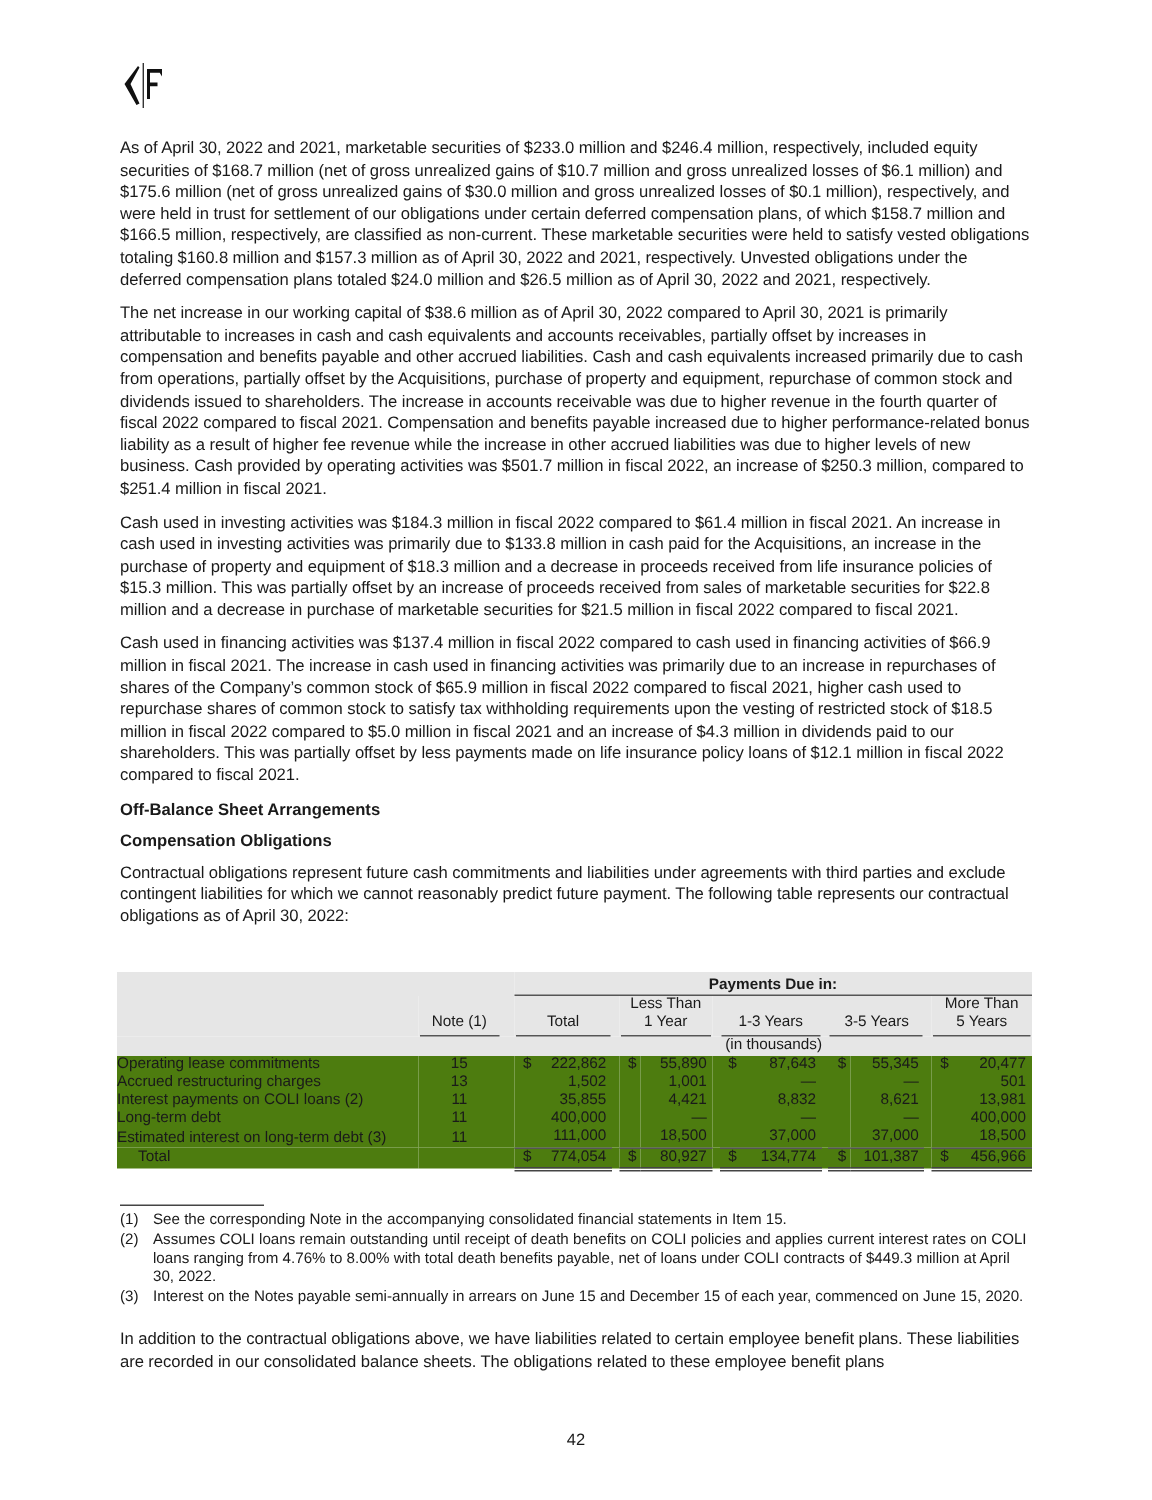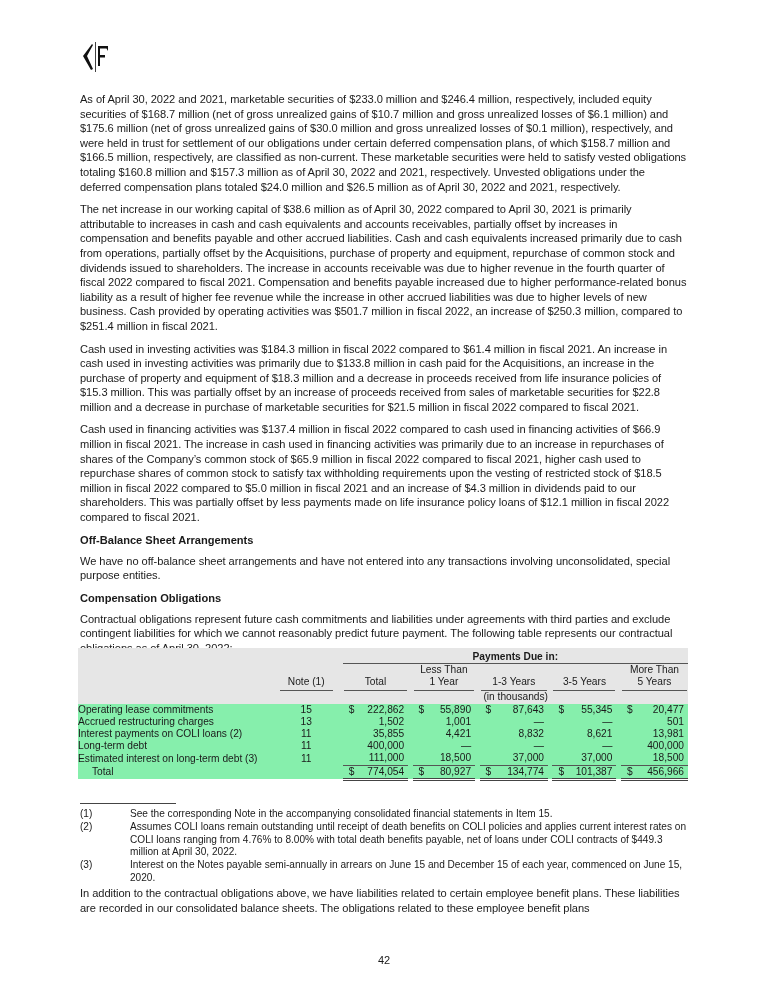--- a/index.html
+++ b/index.html
@@ -13,58 +13,57 @@
     margin: 0 0 8px 0; font-size: 11.1px; line-height: 14.6px; letter-spacing: -0.05px;
   }
   h3.section {
     margin: 0 0 7px 0; font-size: 11.1px; line-height: 14px; font-weight: bold;
   }
   
   .tbl-wrap { position: absolute; left: 78px; top: 648px; width: 610px; }
   table.oblig { border-collapse: collapse; width: 610px; font-size: 10.2px; line-height: 12.2px; }
   table.oblig td, table.oblig th { padding: 0; font-weight: normal; }
   .hdr-band { background: #e6e6e6; }
-  .body-band { background: #86efac; }
+  .body-band { background: #4d7c0f; }
   th.colhead { font-weight: bold; text-align: center; vertical-align: bottom; }
   th.colhead span.u { display: inline-block; border-bottom: 1px solid #555; padding: 0 4px 1px 4px; width: calc(100% - 10px); }
   .payments-due { font-weight: bold; text-align: center; border-bottom: 1px solid #555; }
   .units { text-align: right; font-weight: bold; }
   td.label { text-align: left; padding-left: 2px; white-space: nowrap; }
   td.label.total { padding-left: 14px; }
   td.note { text-align: center; }
   td.cur { width: 10px; text-align: left; padding-left: 6px !important; }
   td.num { text-align: right; padding-right: 4px !important; }
   tr.total-row td.num, tr.total-row td.cur { border-bottom: 3px double #444; }
   tr.pre-total td.num, tr.pre-total td.cur { border-bottom: 1px solid #555; }
   .footnote-rule { position: absolute; left: 80px; top: 803px; width: 96px; border-top: 1px solid #444; }
   .footnotes { position: absolute; left: 80px; top: 808px; width: 610px; font-size: 10.1px; line-height: 12.8px; }
   .fn { display: flex; margin: 0; }
   .fn .mk { width: 22px; flex: 0 0 22px; }
-  .fn .tx { flex: 1; margin-left: 28px; }
+  .fn .tx { flex: 1; }
   .closing { position: absolute; left: 80px; top: 886px; width: 608px; }
   .page-num { position: absolute; left: 0; width: 768px; top: 954px; text-align: center; font-size: 11px; }
 </style>
 </head>
 <body>
 
 <div class="logo">
   <svg width="40" height="34" viewBox="0 0 40 34">
     <polygon points="12,4 3,16 11,30 13,29 7,16 13,5" fill="#111"></polygon>
     <line x1="15.5" y1="2" x2="15.5" y2="32" stroke="#111" stroke-width="0.8"></line>
     <path d="M18 6 L28 6 L28 11 L26.5 8.5 L20 8.5 L20 15 L25 15 L25 17.5 L20 17.5 L20 26 L18 26 Z" fill="#111"></path>
   </svg>
 </div>
 
 <div class="content">
   <p class="para">As of April 30, 2022 and 2021, marketable securities of $233.0 million and $246.4 million, respectively, included equity securities of $168.7 million (net of gross unrealized gains of $10.7 million and gross unrealized losses of $6.1 million) and $175.6 million (net of gross unrealized gains of $30.0 million and gross unrealized losses of $0.1 million), respectively, and were held in trust for settlement of our obligations under certain deferred compensation plans, of which $158.7 million and $166.5 million, respectively, are classified as non-current. These marketable securities were held to satisfy vested obligations totaling $160.8 million and $157.3 million as of April 30, 2022 and 2021, respectively. Unvested obligations under the deferred compensation plans totaled $24.0 million and $26.5 million as of April 30, 2022 and 2021, respectively.</p>
   <p class="para">The net increase in our working capital of $38.6 million as of April 30, 2022 compared to April 30, 2021 is primarily attributable to increases in cash and cash equivalents and accounts receivables, partially offset by increases in compensation and benefits payable and other accrued liabilities. Cash and cash equivalents increased primarily due to cash from operations, partially offset by the Acquisitions, purchase of property and equipment, repurchase of common stock and dividends issued to shareholders. The increase in accounts receivable was due to higher revenue in the fourth quarter of fiscal 2022 compared to fiscal 2021. Compensation and benefits payable increased due to higher performance-related bonus liability as a result of higher fee revenue while the increase in other accrued liabilities was due to higher levels of new business. Cash provided by operating activities was $501.7 million in fiscal 2022, an increase of $250.3 million, compared to $251.4 million in fiscal 2021.</p>
   <p class="para">Cash used in investing activities was $184.3 million in fiscal 2022 compared to $61.4 million in fiscal 2021. An increase in cash used in investing activities was primarily due to $133.8 million in cash paid for the Acquisitions, an increase in the purchase of property and equipment of $18.3 million and a decrease in proceeds received from life insurance policies of $15.3 million. This was partially offset by an increase of proceeds received from sales of marketable securities for $22.8 million and a decrease in purchase of marketable securities for $21.5 million in fiscal 2022 compared to fiscal 2021.</p>
   <p class="para">Cash used in financing activities was $137.4 million in fiscal 2022 compared to cash used in financing activities of $66.9 million in fiscal 2021. The increase in cash used in financing activities was primarily due to an increase in repurchases of shares of the Company’s common stock of $65.9 million in fiscal 2022 compared to fiscal 2021, higher cash used to repurchase shares of common stock to satisfy tax withholding requirements upon the vesting of restricted stock of $18.5 million in fiscal 2022 compared to $5.0 million in fiscal 2021 and an increase of $4.3 million in dividends paid to our shareholders. This was partially offset by less payments made on life insurance policy loans of $12.1 million in fiscal 2022 compared to fiscal 2021.</p>
   <h3 class="section">Off-Balance Sheet Arrangements</h3>
-  <p class="para">We have no off-balance sheet arrangements and have not entered into any transactions involving unconsolidated, special purpose entities.</p>
   <h3 class="section">Compensation Obligations</h3>
   <p class="para">Contractual obligations represent future cash commitments and liabilities under agreements with third parties and exclude contingent liabilities for which we cannot reasonably predict future payment. The following table represents our contractual obligations as of April 30, 2022:</p>
 </div>
 
 <div class="tbl-wrap">
   <table class="oblig">
     <colgroup>
       <col style="width:208px">
         <col style="width:64px">
         <col style="width:12px">

